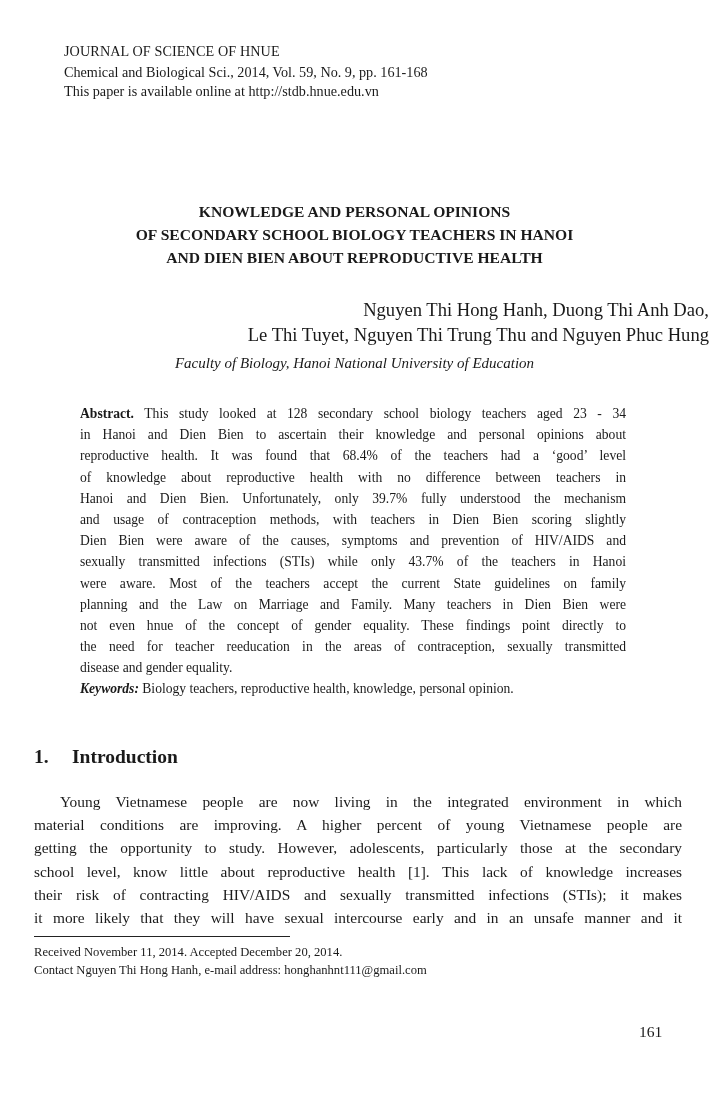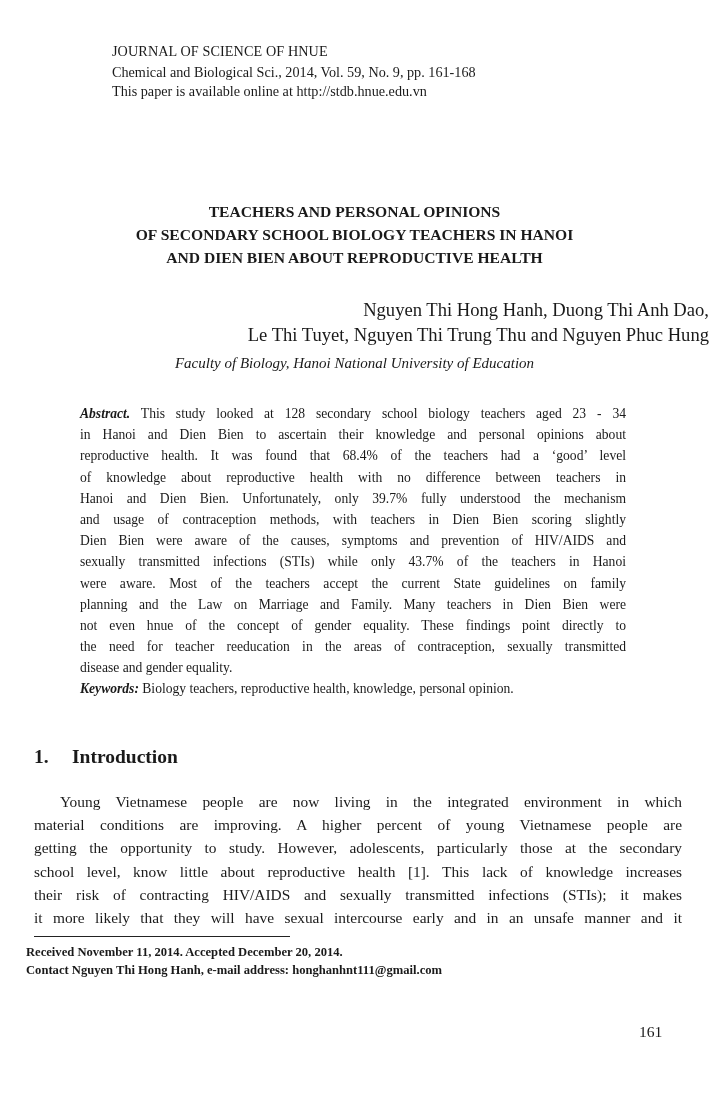--- a/index.html
+++ b/index.html
@@ -1,21 +1,21 @@
 <!DOCTYPE html>
 <html><head>
   <meta charset="utf-8">
   <style>
     html, body { margin: 0; padding: 0; background: #ffffff; }
     body {
       width: 709px; height: 1095px; position: relative; overflow: hidden;
       font-family: "Liberation Serif", "DejaVu Serif", serif; color: #1a1a1a;
     }
     .abs { position: absolute; }
-    .hdr { left: 64px; font-size: 14.2px; line-height: 22px; margin-left: 48px; }
+    .hdr { left: 64px; font-size: 14.2px; line-height: 22px; }
     #hdr1 { top: 40px; letter-spacing: 0.1px; }
     #hdr2 { top: 61px; }
     #hdr3 { top: 80px; }
     .title {
       left: 0; width: 709px; text-align: center; font-weight: bold;
       font-size: 15.6px; line-height: 23px; top: 200px;
     }
     .authors {
       left: 0; width: 709px; text-align: right; top: 297px;
       font-size: 18.6px; line-height: 25px;
@@ -23,46 +23,46 @@
     .affil {
       left: 0; width: 709px; text-align: center; top: 353px;
       font-size: 15px; font-style: italic; line-height: 20px;
     }
     .abstract {
       left: 80px; width: 546px; top: 403px; font-size: 13.6px; line-height: 21.2px;
       text-align: justify;
     }
     .abstract .line { display: block; text-align: justify; text-align-last: justify; white-space: nowrap; height: 21.2px; }
     .abstract .line.last { text-align-last: left; }
-    .abstract b { font-weight: bold; font-style: italic; }
+    .abstract b { font-weight: bold; }
     .kw-label { font-weight: bold; font-style: italic; }
     .sec-head {
       left: 34px; top: 746px; font-size: 19.5px; font-weight: bold;
     }
     .sec-head .num { display: inline-block; width: 38px; }
     .body {
       left: 34px; width: 648px; top: 790px; font-size: 15.4px; line-height: 23.2px;
     }
     .body .line { display: block; text-align: justify; text-align-last: justify; white-space: nowrap; height: 23.2px; }
     .body .indent { padding-left: 26px; }
     .fnrule { left: 34px; top: 936px; width: 256px; height: 0; border-top: 1px solid #222; }
-    .fn { left: 26px; font-size: 12.6px; line-height: 18px; font-weight: bold; }
+    .fn { left: 34px; font-size: 12.6px; line-height: 18px; }
     #fn1 { top: 943px; }
     #fn2 { top: 961px; text-align: right; }
     .pagenum { left: 639px; top: 1023px; font-size: 15.6px; }
   </style>
 </head>
 <body>
 
 <div class="abs hdr" id="hdr1">JOURNAL OF SCIENCE OF HNUE</div>
 <div class="abs hdr" id="hdr2">Chemical and Biological Sci., 2014, Vol. 59, No. 9, pp. 161-168</div>
 <div class="abs hdr" id="hdr3">This paper is available online at http://stdb.hnue.edu.vn</div>
 
 <div class="abs title">
-  <div>TEACHERS AND PERSONAL OPINIONS</div>
+  <div>KNOWLEDGE AND PERSONAL OPINIONS</div>
   <div>OF SECONDARY SCHOOL BIOLOGY TEACHERS IN HANOI</div>
   <div>AND DIEN BIEN ABOUT REPRODUCTIVE HEALTH</div>
 </div>
 
 <div class="abs authors">
   <div>Nguyen Thi Hong Hanh, Duong Thi Anh Dao,</div>
   <div>Le Thi Tuyet, Nguyen Thi Trung Thu and Nguyen Phuc Hung</div>
 </div>
 <div class="abs affil">Faculty of Biology, Hanoi National University of Education</div>
 

